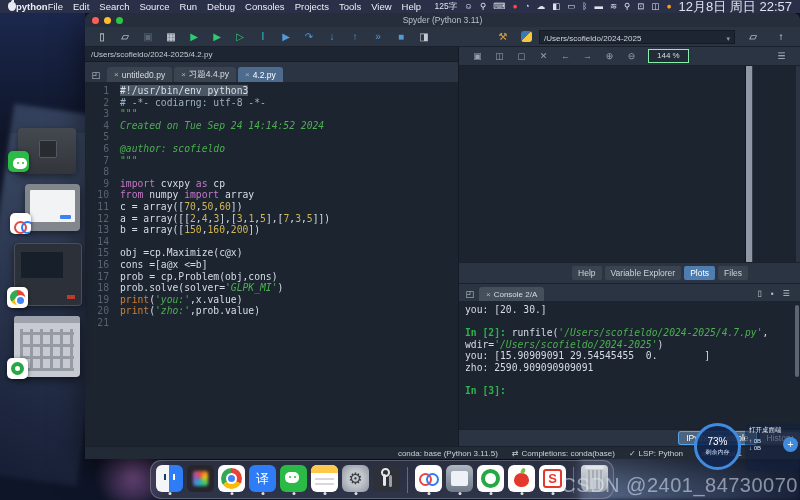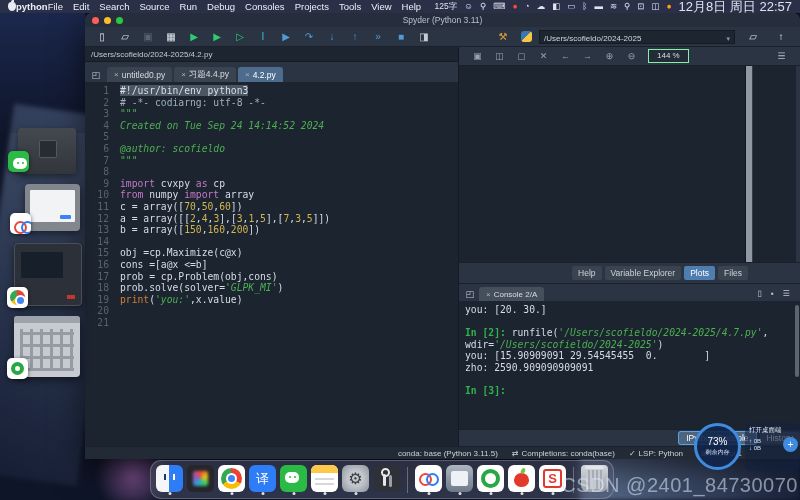--- a/index.html
+++ b/index.html
@@ -345,20 +345,21 @@
           <div class="code-row">
             <span class="gutter-num">18</span>
             <span class="code-text"><span class="tk-p">prob.solve(solver=</span><span class="tk-s">'GLPK_MI'</span><span class="tk-p">)</span></span>
           </div>
           <div class="code-row">
             <span class="gutter-num">19</span>
             <span class="code-text"><span class="tk-b">print</span><span class="tk-p">(</span><span class="tk-s">'you:'</span><span class="tk-p">,x.value)</span></span>
           </div>
           <div class="code-row">
             <span class="gutter-num">20</span>
+            <span class="code-text"><span class="tk-b">print</span><span class="tk-p">(</span><span class="tk-s">'zho:'</span><span class="tk-p">,prob.value)</span></span>
           </div>
           <div class="code-row">
             <span class="gutter-num">21</span>
             <span class="code-text"></span>
           </div>
         </div>
     </div>
 
     <div class="right-pane">
       <div class="plots-toolbar">

